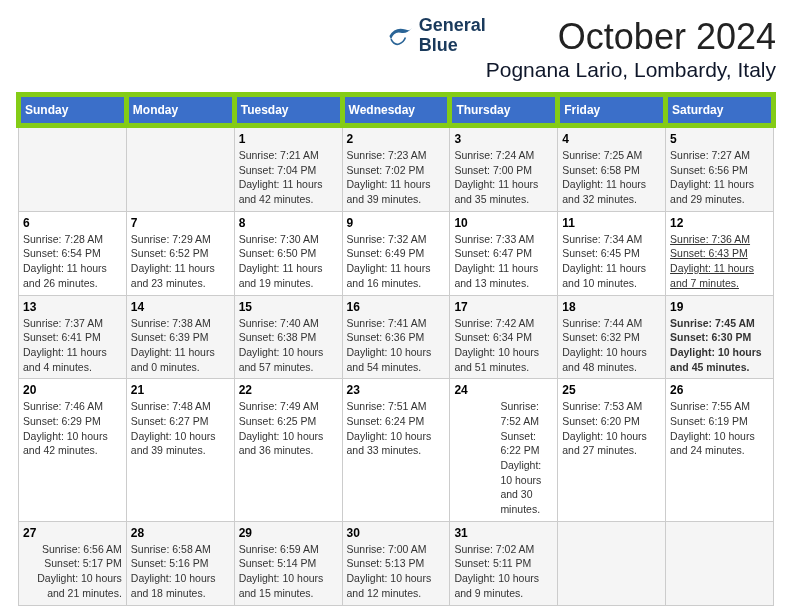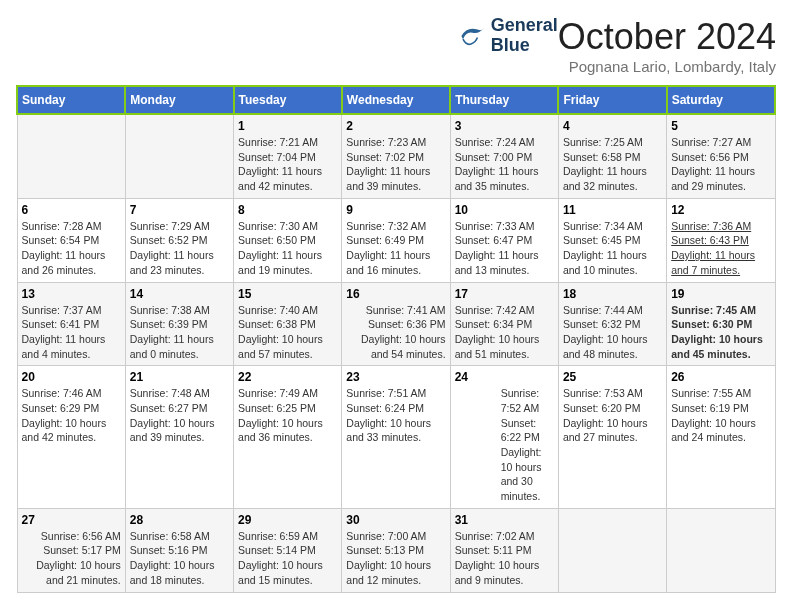--- a/index.html
+++ b/index.html
@@ -33,38 +33,38 @@
     }
     .title-section {
       text-align: right;
     }
     .month-title {
       font-size: 36px;
       font-weight: normal;
       color: #222;
     }
     .location-title {
-      font-size: 15px;
-      color: #737373;
+      font-size: 21px;
+      color: #0f172a;
     }
     table {
       width: 100%;
       border-collapse: collapse;
       font-size: 11px;
     }
     thead tr {
       background-color: #3b6fc9;
       color: #fff;
     }
     thead th {
       padding: 6px 4px;
       text-align: left;
       font-weight: bold;
       font-size: 12px;
-      border: 2px solid #84cc16;
+      border: 5px solid #84cc16;
     }
     tbody tr {
       vertical-align: top;
     }
     tbody td {
       border: 1px solid #ccc;
       padding: 4px;
       height: 80px;
       vertical-align: top;
       width: calc(100% / 7);
@@ -214,21 +214,21 @@
 Daylight: 11 hours and 0 minutes.</div>
         </td>
         <td>
           <div class="day-number">15</div>
           <div class="day-info" style="white-space: pre-line;">Sunrise: 7:40 AM
 Sunset: 6:38 PM
 Daylight: 10 hours and 57 minutes.</div>
         </td>
         <td>
           <div class="day-number">16</div>
-          <div class="day-info" style="white-space: pre-line; text-align: right;">Sunrise: 7:41 AM
+          <div class="day-info" style="white-space: pre-line;">Sunrise: 7:41 AM
 Sunset: 6:36 PM
 Daylight: 10 hours and 54 minutes.</div>
         </td>
         <td>
           <div class="day-number">17</div>
           <div class="day-info" style="white-space: pre-line;">Sunrise: 7:42 AM
 Sunset: 6:34 PM
 Daylight: 10 hours and 51 minutes.</div>
         </td>
         <td>

